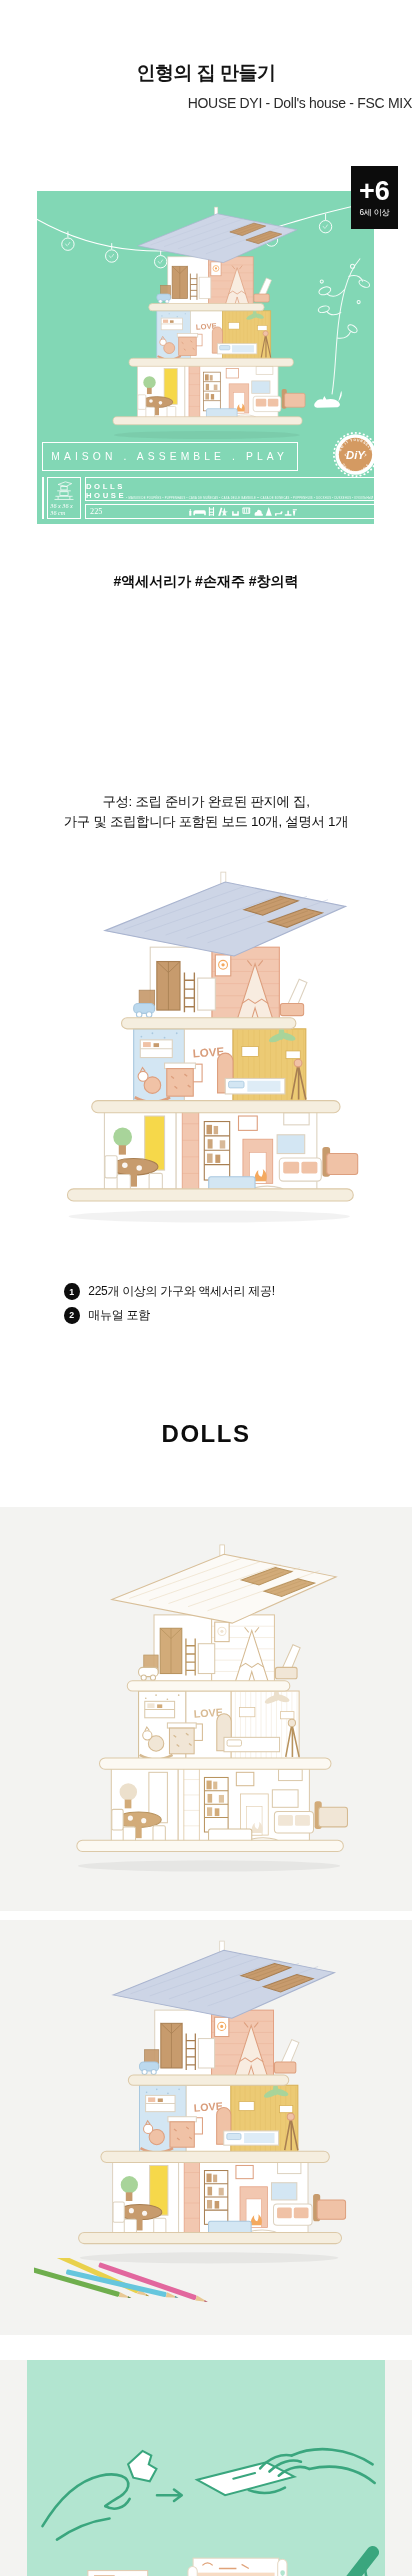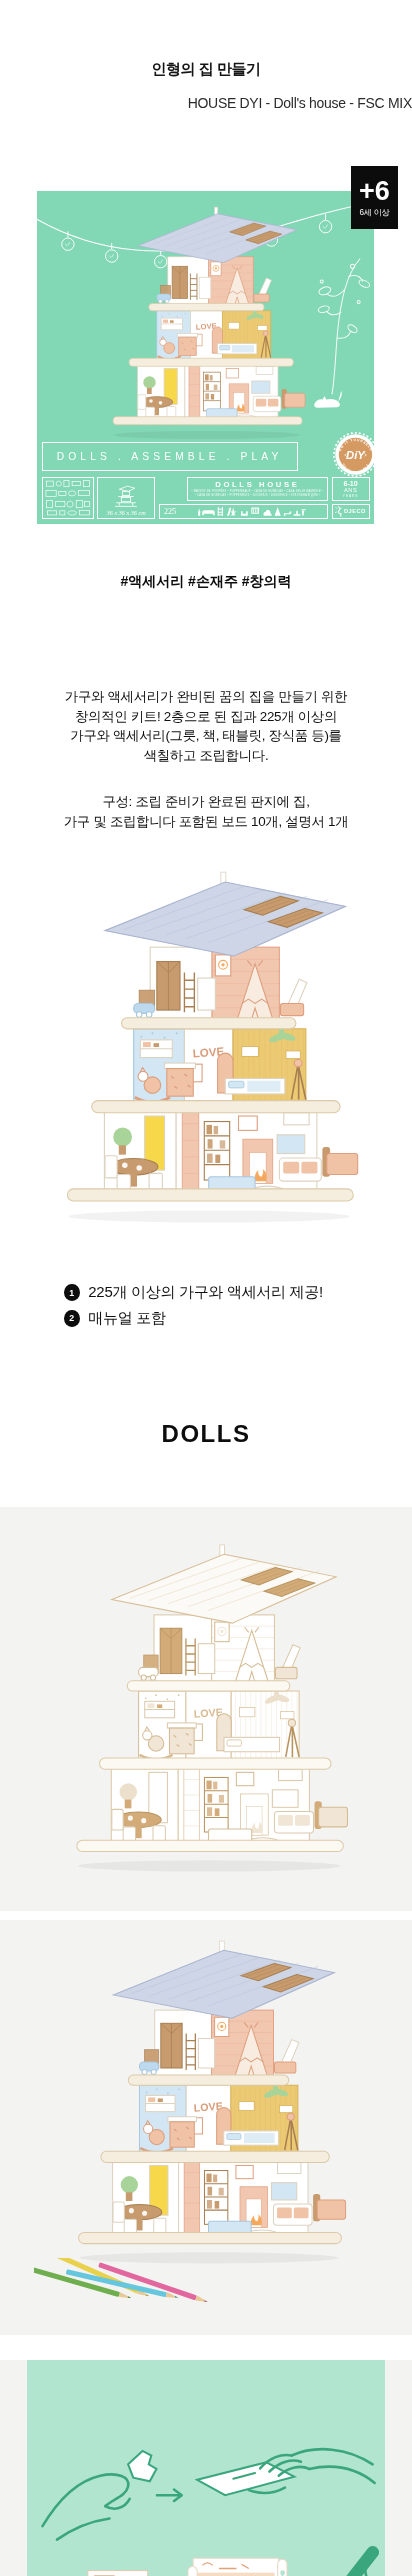--- a/index.html
+++ b/index.html
@@ -2,21 +2,21 @@
 <html style="--mint: #82d7b5; --mint-light: #b2e5d0; --mint-medium: #93dbbf; --gray-bg: #f3f3f1; --badge-bg: #0c0c0c; --diy-tan: #d49a62; --teal-line: #3aa67e;font-size:8.2px"><head>
 <meta charset="utf-8">
 <style>
   * { margin:0; padding:0; box-sizing:border-box; }
   html,body { background:#fff; }
   body { width:412px; font-family:"Liberation Sans","DejaVu Sans",sans-serif; color:#111; }
   #page { position:relative; width:412px; height:3967px; background:#fff; overflow:hidden; }
 
   
   .page-title { position:absolute; top:60px; left:0; width:100%; text-align:center;
-    font-size:15px; font-weight:700; letter-spacing:-0.5px; color:#151515; }
+    font-size:19px; font-weight:700; letter-spacing:-0.5px; color:#151515; }
   .page-subtitle { position:absolute; top:95px; left:0; width:100%; text-align:right;
     font-size:14px; font-weight:400; color:#2b2b2b; letter-spacing:-0.3px; }
   .hashtags { position:absolute; top:573px; left:0; width:100%; text-align:center;
     font-size:14px; font-weight:700; color:#0d0d0d; }
   .big-heading { position:absolute; left:0; width:100%; text-align:center;
     font-size:24px; font-weight:900; letter-spacing:1.5px; color:#0d0d0d; }
   #h-design { top:643px; }
   #h-detail { top:1420px; }
   .desc-block { position:absolute; left:0; width:100%; text-align:center;
     font-size:13.4px; line-height:19.6px; color:#0f0f0f; letter-spacing:-0.3px; }
@@ -41,41 +41,41 @@
   .banner span { color:#fff; font-size:10.3px; letter-spacing:4.1px; white-space:nowrap; }
   .diy-pos { position:absolute; left:296px; top:241px; width:45px; height:45px; }
   .info-row { position:absolute; left:4.6px; top:286px; width:328px; height:42px; display:flex; gap:3.6px; }
   .ibox { border:1px solid #fff; color:#fff; position:relative; }
   .parts-box { width:52px; height:42px; }
   .parts-box svg { width:100%; height:100%; }
   .size-box { width:58px; height:42px; display:flex; flex-direction:column; align-items:center; justify-content:flex-end; padding:2.1px; }
   .size-box svg { width:28px; height:24px; margin-bottom:1px; }
   .size-box .dims { font-family:"Liberation Serif","DejaVu Serif",serif; font-style:italic; font-size:6.2px; color:#fff; }
   .center-col { flex:1; display:flex; flex-direction:column; }
-  .dh-box { height:24px; display:flex; flex-direction:column; align-items:center; justify-content:center;margin-left:28px; }
+  .dh-box { height:24px; display:flex; flex-direction:row; align-items:flex-end; justify-content:center; }
   .dh-title { font-size:7.7px; font-weight:700; letter-spacing:2.6px; }
   .langs { font-size:2.6px; letter-spacing:0.3px; margin-top:1px; opacity:.95; white-space:nowrap; }
   .pieces-box { height:15.5px; margin-top:3.1px; display:flex; align-items:center; padding:0 4.1px; }
   .pieces-num { font-family:"Liberation Serif","DejaVu Serif",serif; font-size:8.2px; margin-right:4.1px; }
   .pieces-box svg { flex:1; height:12.4px; }
   .right-col { width:38px; display:flex; flex-direction:column; }
   .age-box { height:24px; display:flex; flex-direction:column; align-items:center; justify-content:center; line-height:1; }
   .age-box .r1 { font-size:7.2px; font-weight:700; }
   .age-box .r2 { font-size:5.7px; margin-top:1px; letter-spacing:0.5px; }
   .age-box .r3 { font-size:3.1px; margin-top:1px; letter-spacing:1px; }
   .brand-box { height:15.5px; margin-top:3.1px; display:flex; align-items:center; justify-content:center; gap:1.5px; }
   .brand-box svg { width:7.2px; height:10.3px; }
   .brand-box .brand { font-size:5.7px; font-weight:700; letter-spacing:0.5px; }
 
   
   .bullets { position:absolute; left:64px; top:1283px; }
   .bullet-row { display:flex; align-items:center; margin-bottom:6.7px; }
   .bullet-num { width:15.5px; height:17px; border-radius:50%; background:#0d0d0d; color:#fff;
     display:flex; align-items:center; justify-content:center; font-size:8.8px; font-weight:700; margin-right:8.8px; flex:none; }
-  .bullet-text { font-size:15px; letter-spacing:-0.3px; }
+  .bullet-text { font-size:12px; letter-spacing:-0.3px; }
 
   
   .gray-block { position:absolute; left:0; width:412px; background:var(--gray-bg,#f3f3f1); }
   #house-solo { position:absolute; left:52px; top:863px; width:309px; height:367px; }
   #gray1 { top:1507px; height:404px; }
   #gray1 .house-big { position:absolute; left:62px; top:23px; width:289px; height:355px; }
   #gray2 { top:1920px; height:415px; }
   #gray2 .house-big { position:absolute; left:62px; top:14.4px; width:289px; height:335px; }
   #gray2 .pencils { position:absolute; left:34px; top:338px; width:185px; height:67px; }
   #gray3 { top:2360px; height:386px; }
@@ -316,21 +316,21 @@
           <ellipse cx="64" cy="134" rx="11" ry="6" transform="rotate(-15 64 134)"></ellipse>
         <path d="M90,190 C104,192 112,188 116,178"></path>
           <ellipse cx="120" cy="172" rx="10" ry="6" transform="rotate(35 120 172)"></ellipse>
         <circle cx="120" cy="50" r="4"></circle>
           <circle cx="60" cy="80" r="3"></circle>
           <circle cx="132" cy="120" r="3"></circle>
       </g>
       <path d="M46,318 q6,-10 16,-8 l3,-7 4,7 q16,-3 24,5 q6,7 -2,10 l-40,1 q-8,-1 -5,-8 z M92,315 q10,-14 6,-22" fill="#fff"></path>
     </svg>
     <div class="banner">
-      <span>DOLLS . ASSEMBLE . PLAY</span>
+      <span>MAISON . ASSEMBLE . PLAY</span>
     </div>
     <div class="diy-pos">
       <svg viewBox="0 0 100 100">
           <use href="#diybadge"></use>
         </svg>
     </div>
     <div class="info-row">
       <div class="ibox parts-box">
         <svg viewBox="0 0 96 78" stroke="#fff" fill="none" stroke-width="1.3">
           <rect x="6" y="6" width="14" height="10"></rect>
@@ -410,28 +410,22 @@
           <svg viewBox="0 0 20 28">
             <path d="M10,2 q6,4 2,9 q-5,6 1,10 q5,4 3,7" stroke="#fff" stroke-width="3" fill="none" stroke-linecap="round"></path>
             <path d="M6,6 l-4,-2 M14,8 l5,-3 M5,16 l-4,2 M14,20 l5,2" stroke="#fff" stroke-width="2" stroke-linecap="round"></path>
           </svg>
           <span class="brand">DJECO</span>
         </div>
       </div>
     </div>
   </div>
 
-  <div class="hashtags">#액세서리 #손재주 #창의력</div>
-
-  <div class="desc-block" id="desc">
-    <div>가구와 액세서리가 완비된 꿈의 집을 만들기 위한</div>
-    <div>창의적인 키트! 2층으로 된 집과 225개 이상의</div>
-    <div>가구와 액세서리(그릇, 책, 태블릿, 장식품 등)를</div>
-    <div>색칠하고 조립합니다.</div>
-  </div>
+  <div class="hashtags">#액세서리가 #손재주 #창의력</div>
+
   <div class="desc-block" id="comp">
     <div>구성: 조립 준비가 완료된 판지에 집,</div>
     <div>가구 및 조립합니다 포함된 보드 10개, 설명서 1개</div>
   </div>
 
   <svg id="house-solo" class="h-color" viewBox="0 0 600 712" width="309" height="367">
       <use href="#dollhouse"></use>
     </svg>
 
   <div class="bullets">

